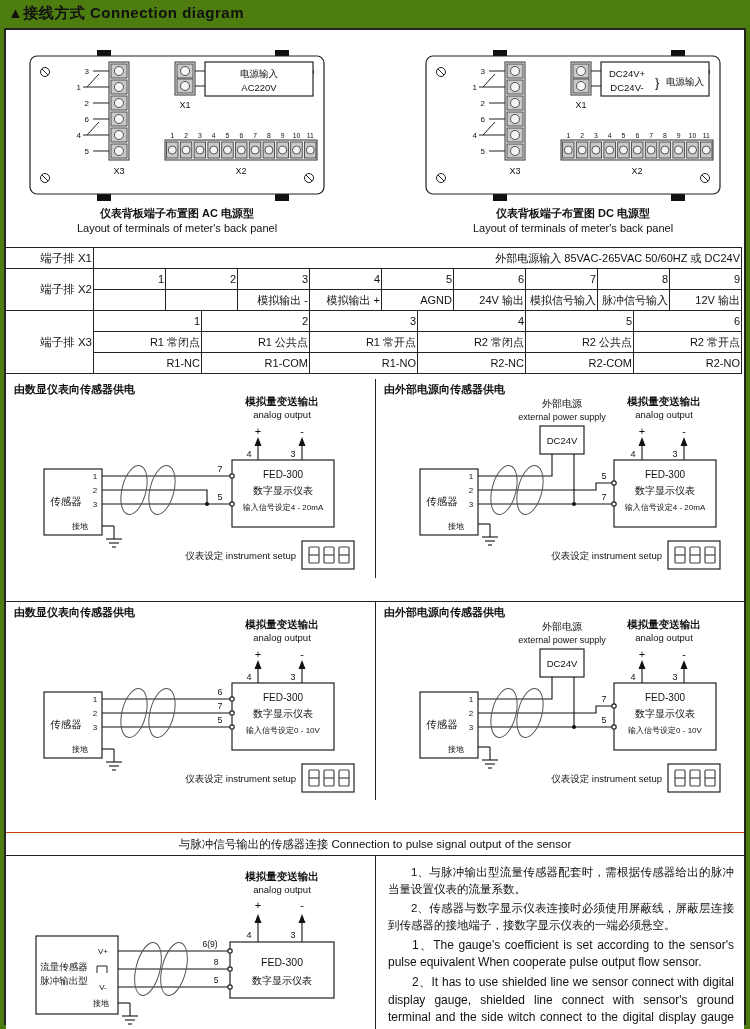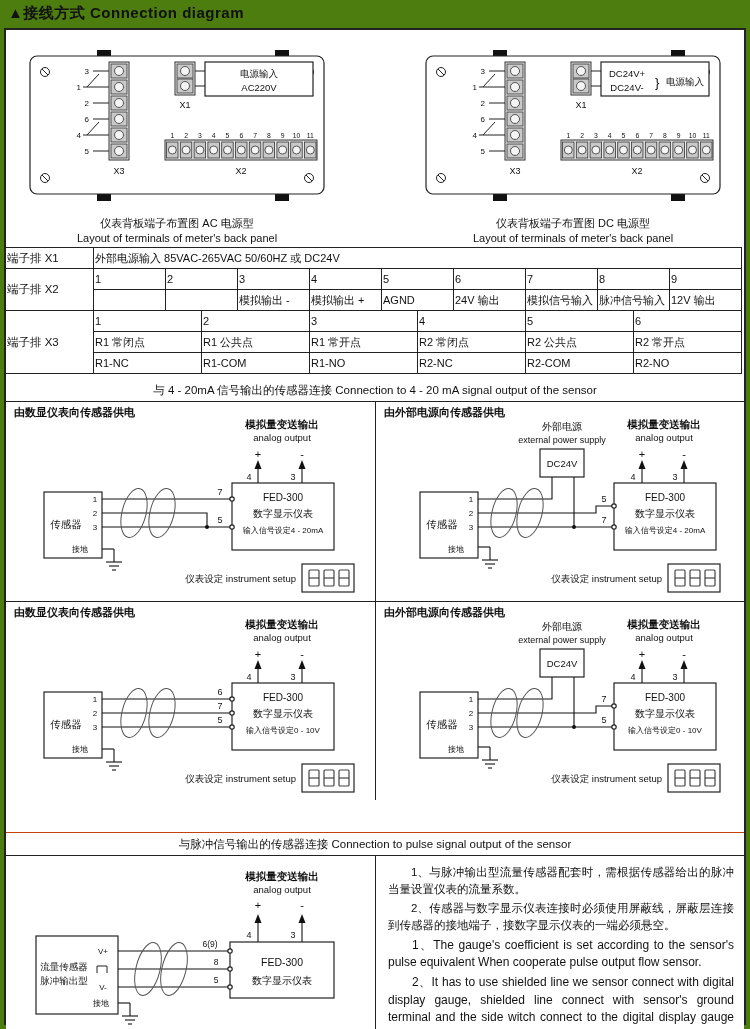--- a/index.html
+++ b/index.html
@@ -4,23 +4,23 @@
 <style>
   *{box-sizing:border-box;margin:0;padding:0}
   html,body{background:#fff}
   body{width:750px;height:1029px;font-family:"Liberation Sans","DejaVu Sans",sans-serif;color:#111;position:relative}
   .page{position:relative;width:750px;height:1029px;background:#4d7c0f;overflow:hidden}
   .title{position:absolute;top:4px;left:8px;font-size:15px;font-weight:bold;letter-spacing:.5px}
   .main{position:absolute;top:28px;left:4px;width:742px;height:997px;border:2px solid #222;background:#fff}
   .panels-row{position:absolute;top:0;left:0;width:100%;height:217px;display:flex;justify-content:center;gap:96px;padding-top:18px}
   .panel{width:300px;text-align:center}
   .cap{font-size:11px;line-height:15px}
-  .cap.cb{font-weight:normal;margin-top:13px}
+  .cap.cb{font-weight:bold;margin-top:3px}
   .tterm{position:absolute;top:217px;left:-1px;border-collapse:collapse;table-layout:fixed}
-  .tterm td{border:1px solid #222;text-align:left;height:21px;font-size:11px;padding:0 1px;overflow:hidden;white-space:nowrap}
+  .tterm td{border:1px solid #222;text-align:right;height:21px;font-size:11px;padding:0 1px;overflow:hidden;white-space:nowrap}
   .tterm td.lbl{font-size:11.5px}
   .sec{position:absolute;left:0;width:100%;background:#fff}
   .sec-h{height:23px;line-height:23px;text-align:center;font-size:11.5px;border-bottom:1px solid #222;overflow:hidden;white-space:nowrap}
   .sec-body{display:flex;height:calc(100% - 23px)}
   .half{width:50%;height:100%;position:relative;overflow:hidden}
   .hr2{border-left:1px solid #222}
   .notes{padding:8px 10px 0 12px}
   .notes p{line-height:1.45;text-indent:2em;margin-bottom:3px;text-align:justify;font-weight:normal}
   .notes p.cn{font-size:11.5px}
   .notes p.en{font-size:12px}
@@ -323,21 +323,20 @@
         <td colspan="3">R1-COM</td>
         <td colspan="3">R1-NO</td>
         <td colspan="3">R2-NC</td>
         <td colspan="3">R2-COM</td>
         <td colspan="3">R2-NO</td>
       </tr>
     </tbody>
       </table>
 
     <div class="sec" style="top:349px;height:222px">
-      <div class="sec-h">与 4 - 20mA 信号输出的传感器连接 Connection to 4 - 20 mA signal output of the sensor</div>
       <div class="sec-body">
         <div class="half">
           <svg viewBox="0 0 368 199" width="368" height="199">
             <text x="8" y="14" class="s11 b">由数显仪表向传感器供电</text>
             <text x="276" y="26" class="s105 b mid">模拟量变送输出</text>
             <text x="276" y="39" class="s95 mid">analog output</text>
             <text x="252" y="56" class="s11 mid">+</text>
             <text x="296" y="56" class="s11 mid">-</text>
             <g class="wire">
               <line x1="252" y1="64" x2="252" y2="81"></line>

